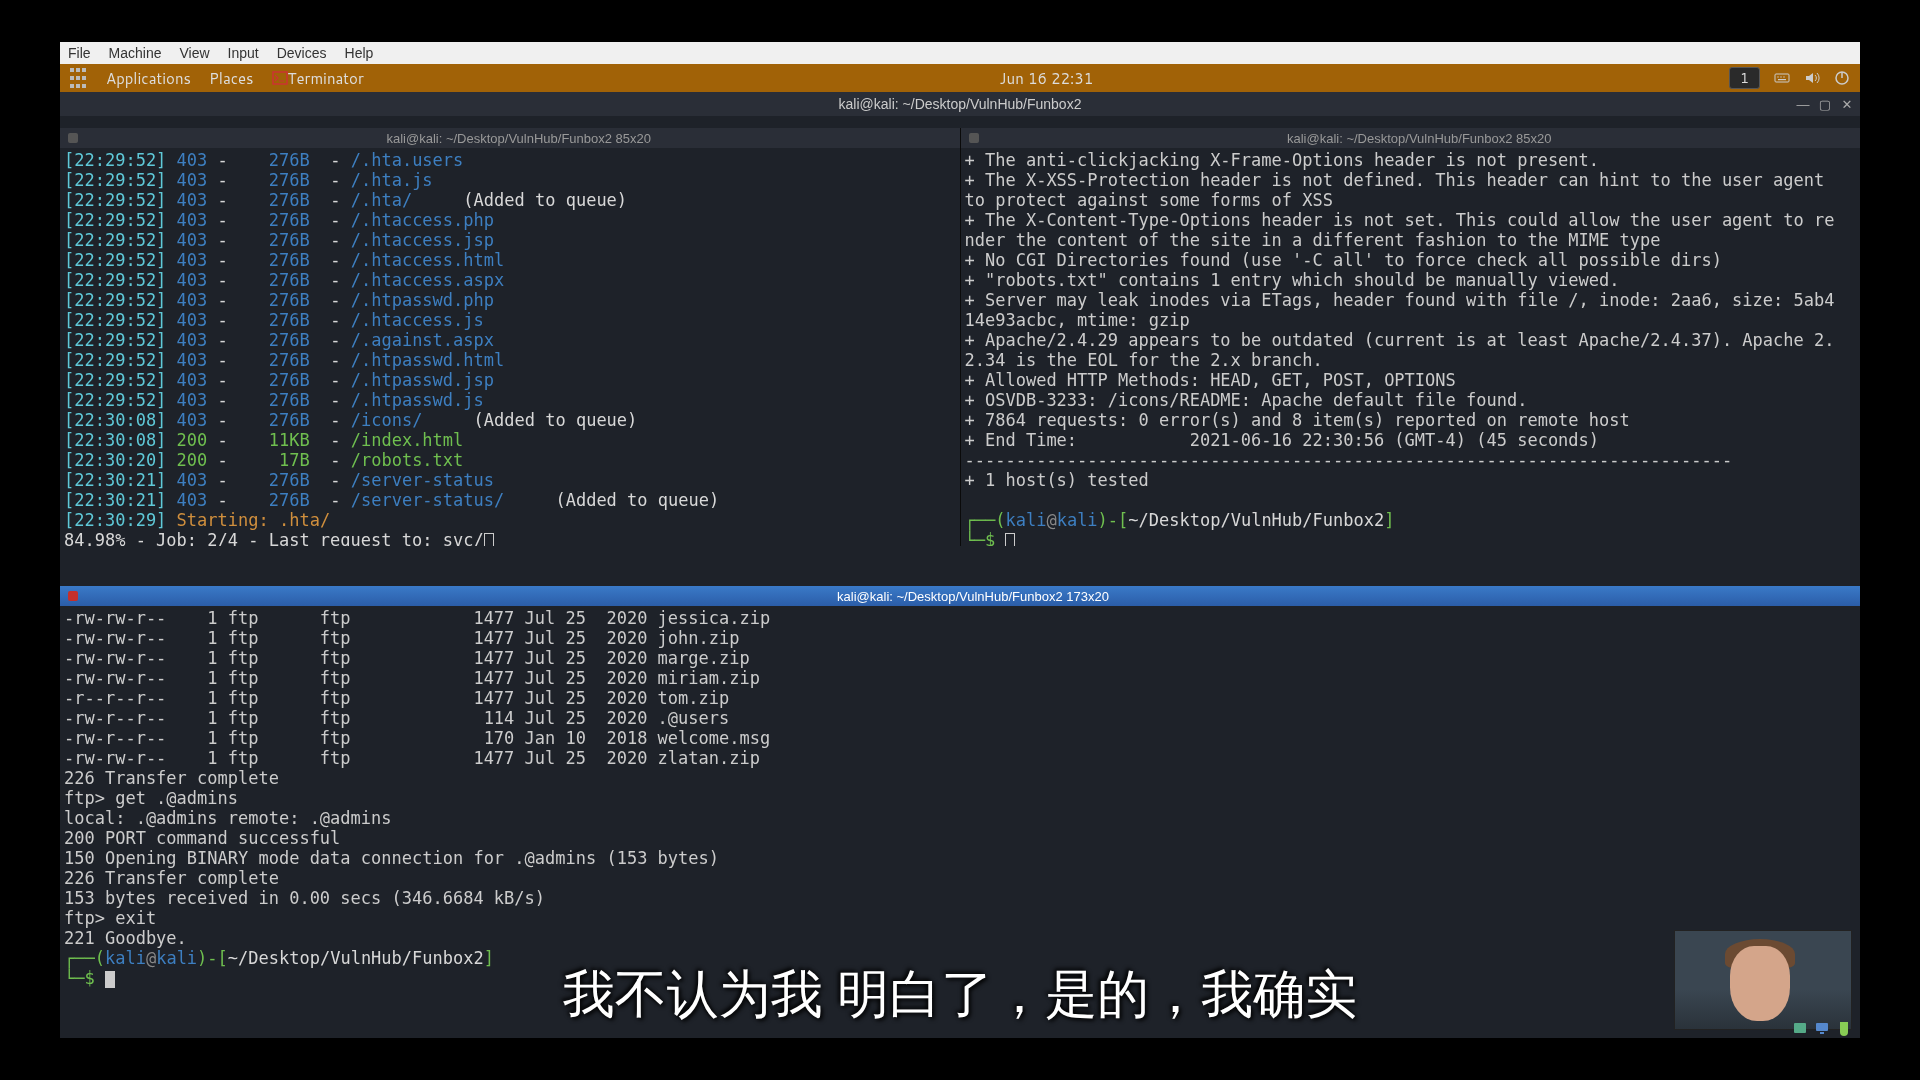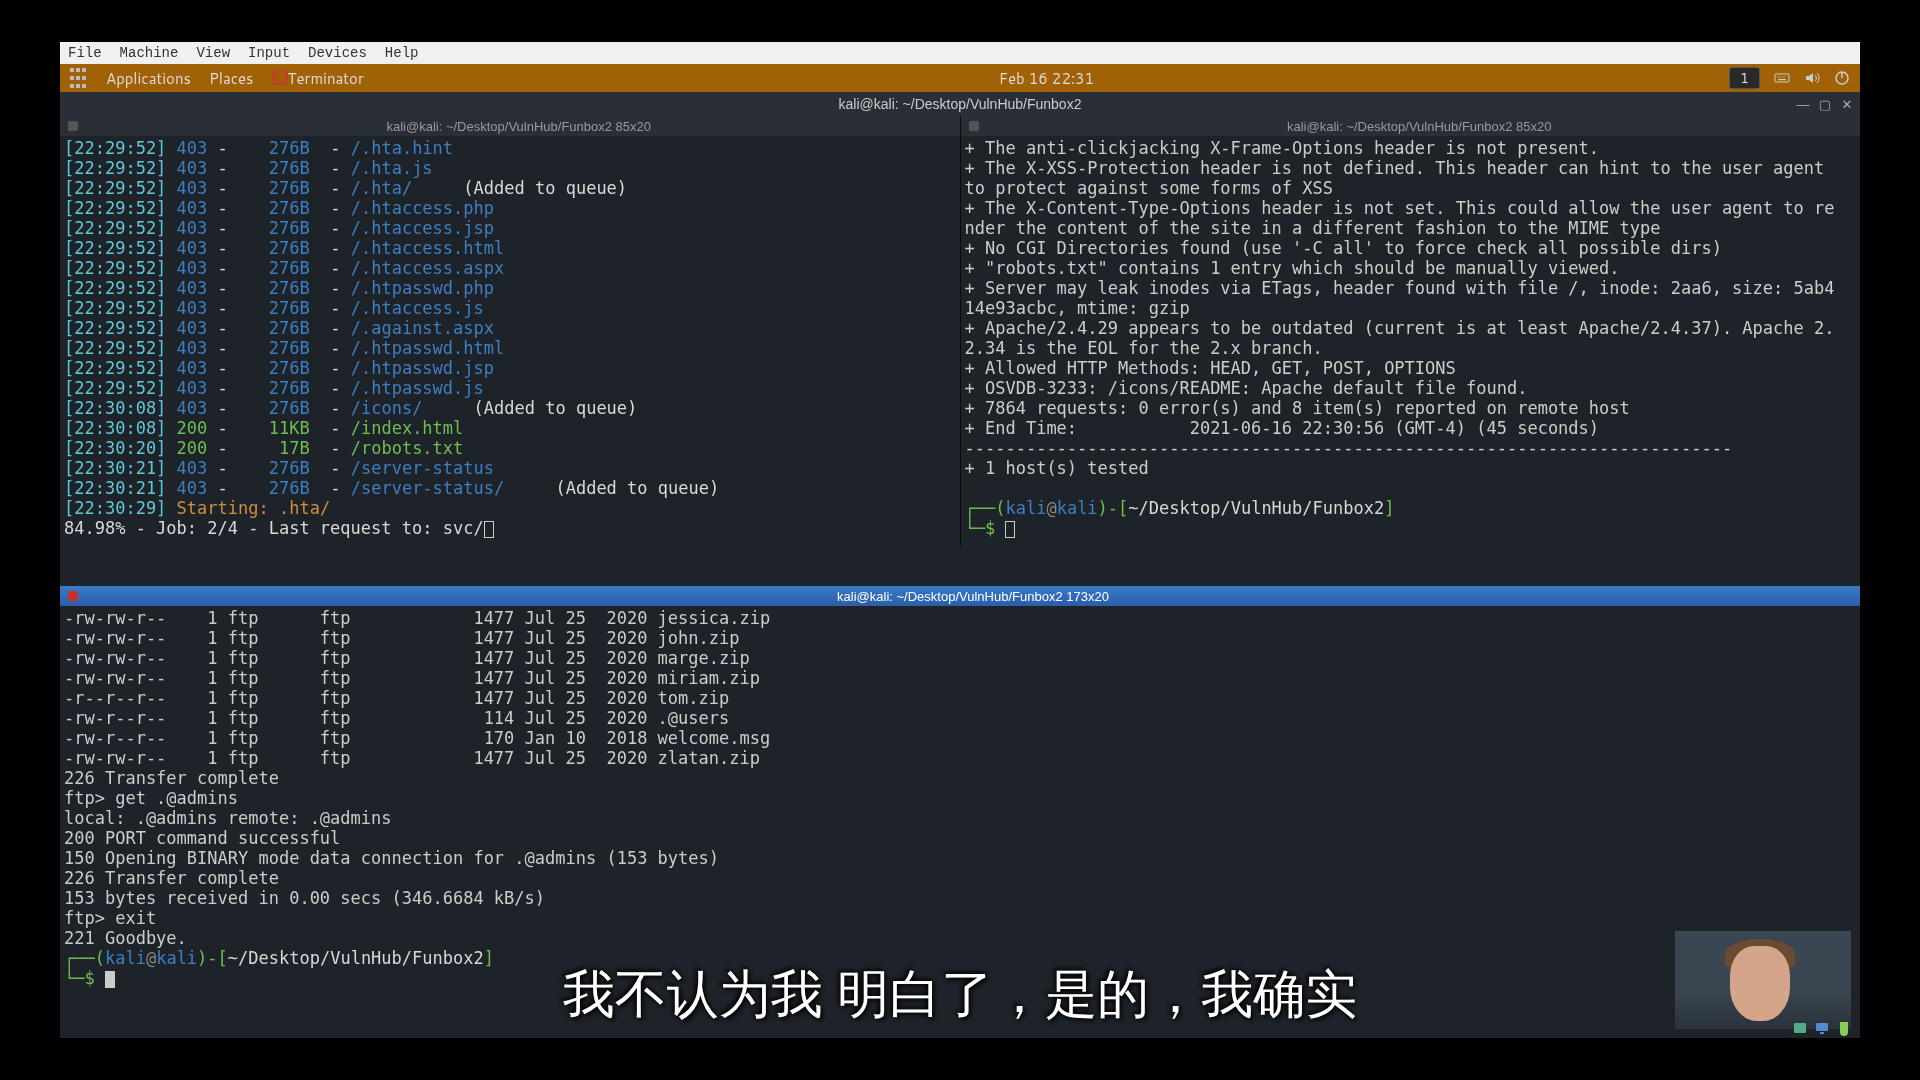--- a/index.html
+++ b/index.html
@@ -4,21 +4,21 @@
 <style>
   * { box-sizing: border-box; margin: 0; padding: 0; }
   html, body { width: 1920px; height: 1080px; background: #000; font-family: "DejaVu Sans Mono", "Consolas", monospace; overflow: hidden; }
   
   .letterbox-top, .letterbox-bottom { background: #000; width: 100%; }
   .letterbox-top { height: 42px; }
   
   .vm-frame { position: absolute; left: 60px; top: 42px; width: 1800px; height: 996px; background: #1a1d24; }
   
   
-  .vbox-menu { height: 22px; background: #f0f0f0; display: flex; align-items: center; padding: 0 8px; gap: 18px; font-family: Liberation Mono, monospace; font-size: 14px; color: #333; }
+  .vbox-menu { height: 22px; background: #f0f0f0; display: flex; align-items: center; padding: 0 8px; gap: 18px; font-family: Liberation Sans, sans-serif; font-size: 14px; color: #333; }
   .vbox-menu span { cursor: default; }
   
   
   .gnome-bar { height: 28px; background: #a16207; display: flex; align-items: center; justify-content: space-between; color: #ddd; font-family: "Cantarell", sans-serif; font-size: 15px; padding: 0 10px; }
   .gnome-left { display: flex; align-items: center; gap: 18px; }
   .gnome-left .activities { display: flex; gap: 4px; flex-direction: column; width: 18px; }
   .gnome-left .activities span { display: flex; gap: 2px; }
   .gnome-left .activities i { width: 4px; height: 4px; background: #bbb; }
   .gnome-left .app { display: flex; align-items: center; gap: 0; }
   .gnome-left .app svg { width: 16px; height: 16px; }
@@ -27,21 +27,21 @@
   .gnome-right svg { width: 16px; height: 16px; fill: #ccc; }
   
   
   .term-window { position: absolute; left: 0; top: 50px; right: 0; bottom: 0; background: #1e2229; display: flex; flex-direction: column; }
   .term-titlebar { height: 24px; background: #2a2e37; display: flex; align-items: center; justify-content: center; color: #ccc; font-size: 14px; font-family: sans-serif; position: relative; }
   .term-titlebar .controls { position: absolute; right: 6px; display: flex; gap: 8px; }
   .term-titlebar .controls span { width: 14px; height: 14px; display: flex; align-items: center; justify-content: center; color: #aaa; cursor: pointer; font-size: 13px; }
   
   .term-body { flex: 1; display: flex; flex-direction: column; }
   .term-top-row { display: flex; height: 430px; }
-  .pane { flex: 1; background: #1e2229; display: flex; flex-direction: column; overflow: hidden; }
+  .pane { flex: 1; background: #1e2229; display: flex; flex-direction: column; overflow: hidden; margin-top: 12px; }
   .pane-left { border-right: 1px solid #0a0a0a; }
   .pane-header { height: 20px; background: #2a2e37; color: #999; font-size: 13px; display: flex; align-items: center; padding: 0 8px; font-family: sans-serif; }
   .pane-header .dot { width: 10px; height: 10px; background: #555; border-radius: 2px; margin-right: 8px; }
   .pane-header .txt { flex: 1; text-align: center; }
   .pane-content { flex: 1; padding: 2px 4px; font-size: 17px; line-height: 20px; color: #ccc; white-space: pre; overflow: hidden; }
   
   .term-bottom { flex: 1; display: flex; flex-direction: column; }
   .bottom-header { height: 20px; background: #3a6ea5; background: #2b5da8; display: flex; align-items: center; font-family: sans-serif; font-size: 13px; color: #fff; margin-top: 40px; }
   .bottom-header { background: linear-gradient(#3a7ac8, #2b5da8); }
   .bottom-header .dot { width: 10px; height: 10px; background: #c4302b; margin: 0 8px; border-radius: 2px; }
@@ -110,21 +110,21 @@
       <span>Applications</span>
       <span>Places</span>
       <div class="app">
         <svg viewBox="0 0 16 16">
             <rect x="1" y="2" width="14" height="12" fill="none" stroke="#c33" stroke-width="1.5"></rect>
             <path d="M3 5l3 3-3 3M7 11h5" stroke="#c33" stroke-width="1.2" fill="none"></path>
           </svg>
         <span>Terminator</span>
       </div>
     </div>
-    <div>Feb 16  22:31</div>
+    <div>Jun 16  22:31</div>
     <div class="gnome-right">
       <span class="ws">1</span>
       <svg viewBox="0 0 16 16">
           <rect x="1" y="4" width="14" height="8" rx="1" fill="none" stroke="#ccc"></rect>
           <circle cx="4" cy="7" r="0.7" fill="#ccc"></circle>
           <circle cx="7" cy="7" r="0.7" fill="#ccc"></circle>
           <circle cx="10" cy="7" r="0.7" fill="#ccc"></circle>
           <rect x="4" y="9" width="8" height="1.2" fill="#ccc"></rect>
         </svg>
       <svg viewBox="0 0 16 16">
@@ -149,21 +149,21 @@
     </div>
 
     <div class="term-body">
       <div class="term-top-row">
 
         <div class="pane pane-left">
           <div class="pane-header">
             <span class="dot"></span>
             <span class="txt">kali@kali: ~/Desktop/VulnHub/Funbox2 85x20</span>
           </div>
-          <div class="pane-content" id="dirb-out"><span class="c-cyan">[22:29:52]</span> <span class="c-blue">403</span> <span class="c-white">-</span>  <span class="c-blue">  276B</span>  <span class="c-white">-</span> <span class="c-blue">/.hta.hint</span>
+          <div class="pane-content" id="dirb-out"><span class="c-cyan">[22:29:52]</span> <span class="c-blue">403</span> <span class="c-white">-</span>  <span class="c-blue">  276B</span>  <span class="c-white">-</span> <span class="c-blue">/.hta.users</span>
 <span class="c-cyan">[22:29:52]</span> <span class="c-blue">403</span> <span class="c-white">-</span>  <span class="c-blue">  276B</span>  <span class="c-white">-</span> <span class="c-blue">/.hta.js</span>
 <span class="c-cyan">[22:29:52]</span> <span class="c-blue">403</span> <span class="c-white">-</span>  <span class="c-blue">  276B</span>  <span class="c-white">-</span> <span class="c-blue">/.hta/</span>     <span class="c-white">(Added to queue)</span>
 <span class="c-cyan">[22:29:52]</span> <span class="c-blue">403</span> <span class="c-white">-</span>  <span class="c-blue">  276B</span>  <span class="c-white">-</span> <span class="c-blue">/.htaccess.php</span>
 <span class="c-cyan">[22:29:52]</span> <span class="c-blue">403</span> <span class="c-white">-</span>  <span class="c-blue">  276B</span>  <span class="c-white">-</span> <span class="c-blue">/.htaccess.jsp</span>
 <span class="c-cyan">[22:29:52]</span> <span class="c-blue">403</span> <span class="c-white">-</span>  <span class="c-blue">  276B</span>  <span class="c-white">-</span> <span class="c-blue">/.htaccess.html</span>
 <span class="c-cyan">[22:29:52]</span> <span class="c-blue">403</span> <span class="c-white">-</span>  <span class="c-blue">  276B</span>  <span class="c-white">-</span> <span class="c-blue">/.htaccess.aspx</span>
 <span class="c-cyan">[22:29:52]</span> <span class="c-blue">403</span> <span class="c-white">-</span>  <span class="c-blue">  276B</span>  <span class="c-white">-</span> <span class="c-blue">/.htpasswd.php</span>
 <span class="c-cyan">[22:29:52]</span> <span class="c-blue">403</span> <span class="c-white">-</span>  <span class="c-blue">  276B</span>  <span class="c-white">-</span> <span class="c-blue">/.htaccess.js</span>
 <span class="c-cyan">[22:29:52]</span> <span class="c-blue">403</span> <span class="c-white">-</span>  <span class="c-blue">  276B</span>  <span class="c-white">-</span> <span class="c-blue">/.against.aspx</span>
 <span class="c-cyan">[22:29:52]</span> <span class="c-blue">403</span> <span class="c-white">-</span>  <span class="c-blue">  276B</span>  <span class="c-white">-</span> <span class="c-blue">/.htpasswd.html</span>

